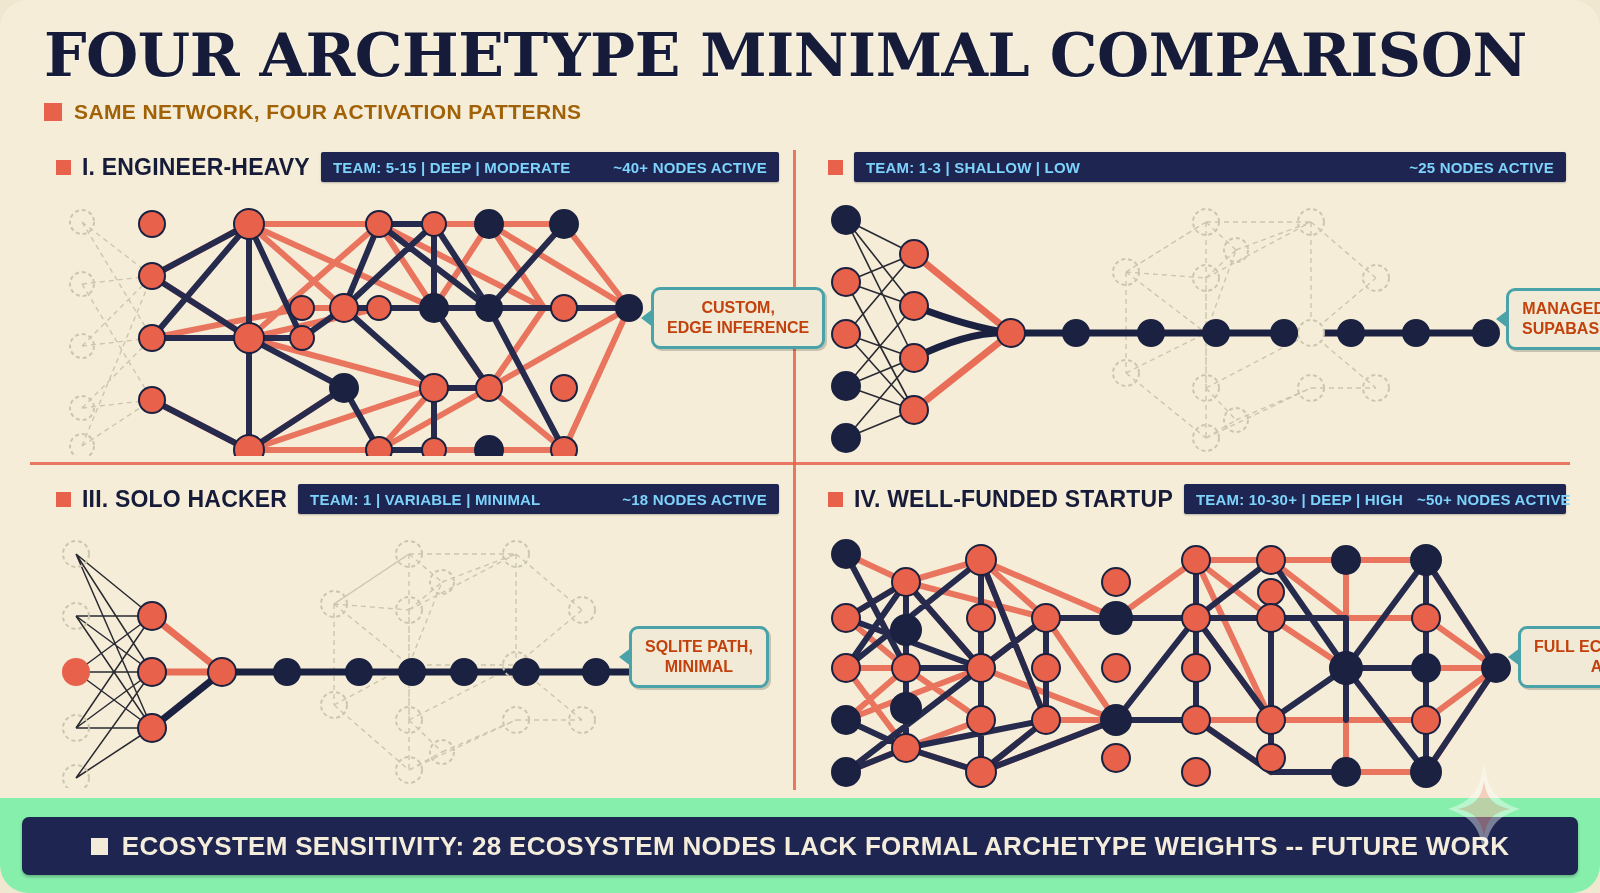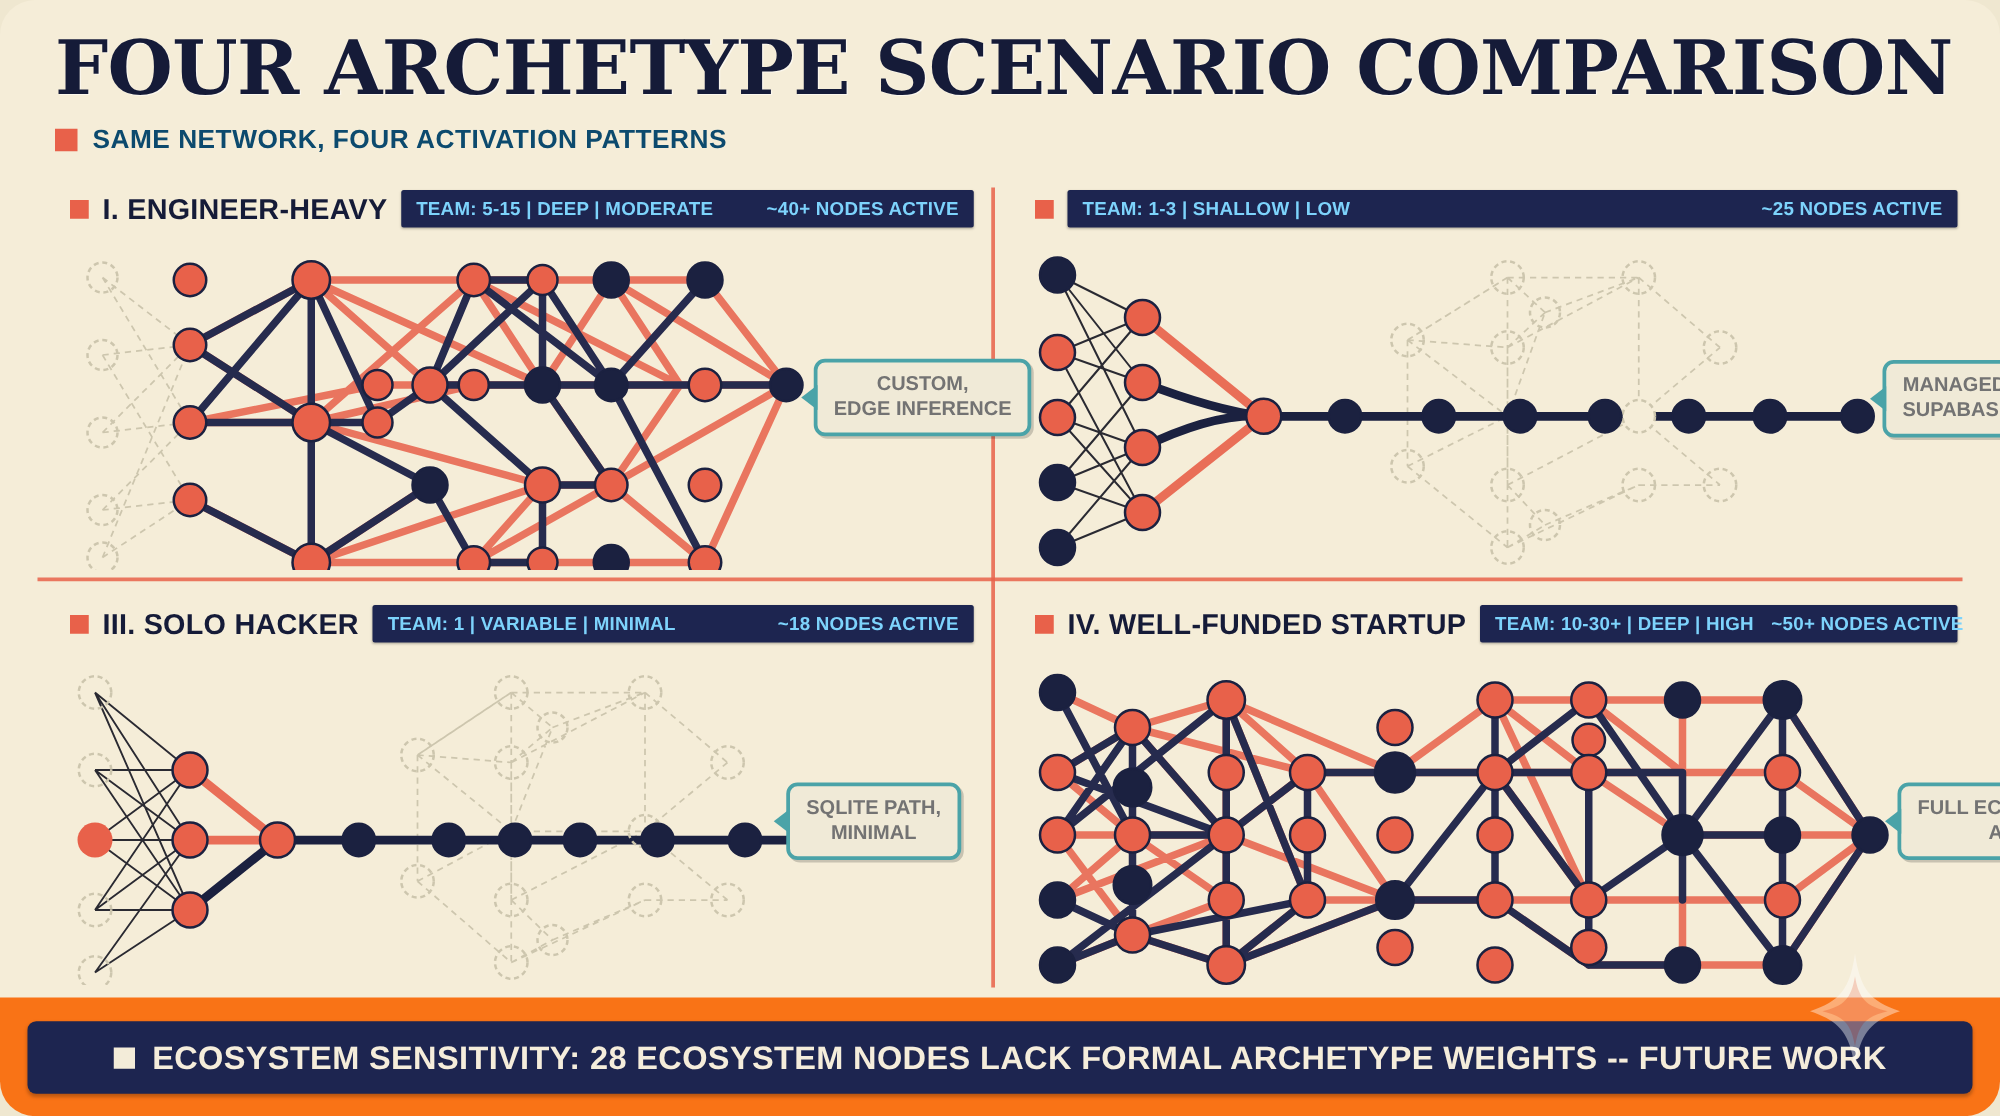--- a/index.html
+++ b/index.html
@@ -30,21 +30,21 @@
   }
   .subtitle-row{
     position:absolute;left:44px;top:100px;
     display:flex;align-items:center;gap:12px;
   }
   .sq{
     width:18px;height:18px;background:#e8614a;flex:none;
   }
   .sq.small{width:15px;height:15px;}
   .subtitle{
-    font-size:21px;font-weight:bold;color:#0c4a6e;
+    font-size:21px;font-weight:bold;color:#a16207;
     letter-spacing:.4px;
   }
 
   
   .div-h{
     position:absolute;left:30px;top:462px;width:1540px;height:3px;
     background:#e8614a;opacity:.85;
   }
   .div-v{
     position:absolute;left:793px;top:150px;width:3px;height:640px;
@@ -84,36 +84,36 @@
 
   
   .callout{
     position:absolute;
     background:#f0ead7;
     border:3px solid #4aa3a8;
     border-radius:9px;
     padding:8px 13px;
     text-align:center;
     font-size:16px;font-weight:bold;line-height:1.25;
-    color:#737373;
+    color:#c2410c;
     box-shadow:2px 2px 0 rgba(0,0,0,.18);
     white-space:nowrap;
   }
   .callout .tail{
     position:absolute;left:-13px;top:50%;margin-top:-10px;
     width:0;height:0;
     border-top:10px solid transparent;
     border-bottom:10px solid transparent;
     border-right:13px solid #4aa3a8;
   }
 
   
   .footer-band{
     position:absolute;left:0;bottom:0;width:1600px;height:95px;
-    background:#f97316;
+    background:#86efac;
   }
   .footer-inner{
     position:absolute;left:22px;bottom:18px;width:1556px;height:58px;
     background:#1d2550;
     border-radius:7px;
     display:flex;align-items:center;justify-content:center;gap:14px;
     box-shadow:0 2px 3px rgba(0,0,0,.25);
   }
   .footer-sq{width:17px;height:17px;background:#f3ecd9;flex:none;}
   .footer-text{
@@ -123,21 +123,21 @@
   .watermark{
     position:absolute;right:78px;bottom:36px;
     width:76px;height:96px;pointer-events:none;opacity:.55;
   }
 </style>
 </head>
 <body>
 
 <div class="poster">
 
-  <div class="title">FOUR ARCHETYPE SCENARIO COMPARISON</div>
+  <div class="title">FOUR ARCHETYPE MINIMAL COMPARISON</div>
 
   <div class="subtitle-row">
     <span class="sq"></span>
     <span class="subtitle">SAME NETWORK, FOUR ACTIVATION PATTERNS</span>
   </div>
 
   <div class="div-h"></div>
   <div class="div-v"></div>
 
   <div class="quad" id="q1">

